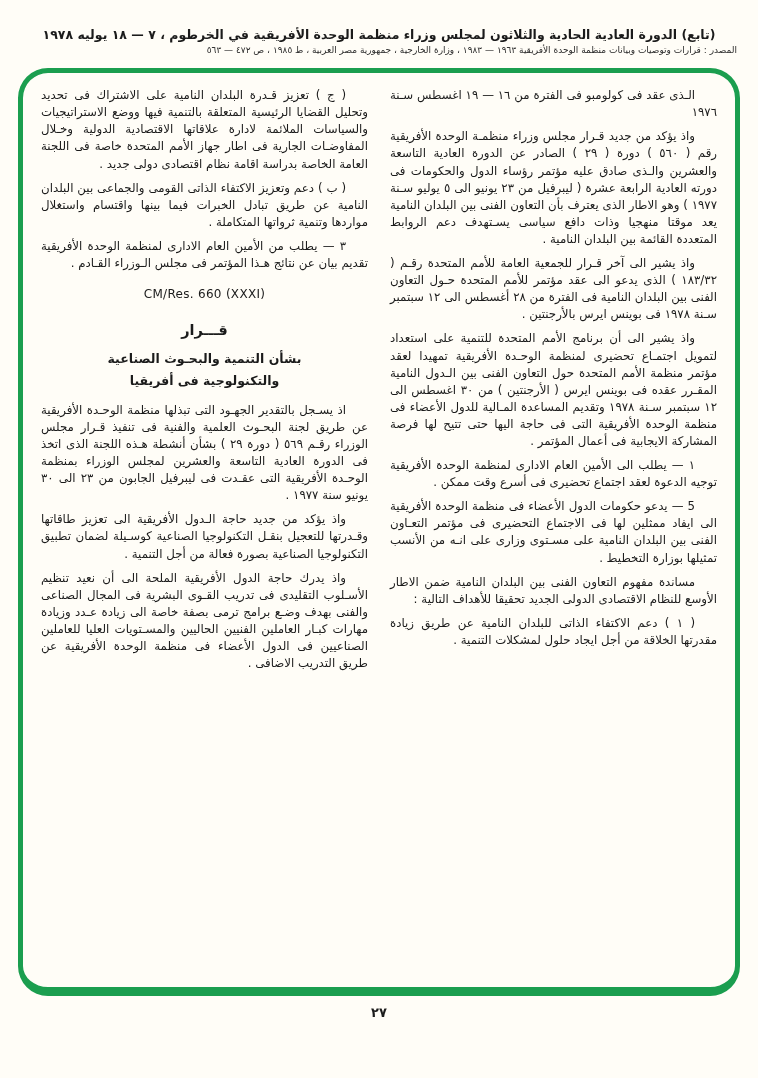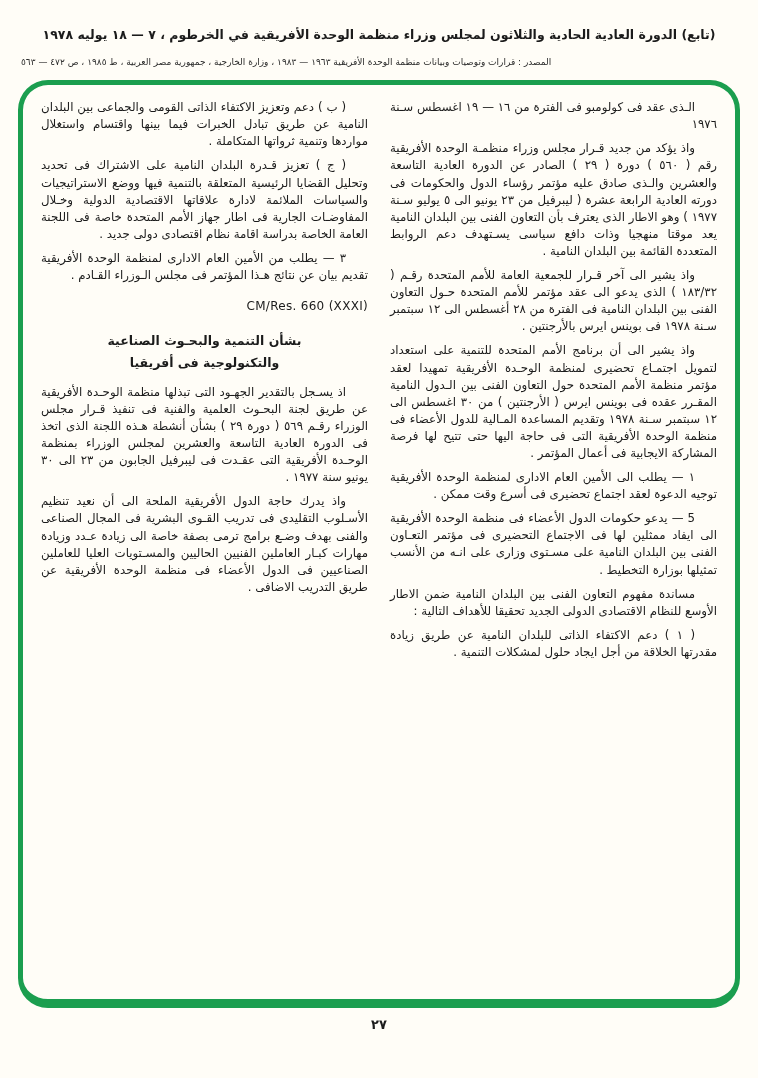--- a/index.html
+++ b/index.html
@@ -19,21 +19,21 @@
     width:758px;height:1078px;box-sizing:border-box;
     padding-top:26px;
     display:flex;flex-direction:column;align-items:center;
   }
   .hdr-title{
     font-weight:bold;font-size:12.5px;line-height:1.4;
     text-align:center;direction:rtl;width:706px;
   }
   .hdr-source{
     font-size:9px;line-height:1.3;
-    text-align:left;direction:rtl;width:716px;margin-top:13px;
+    text-align:right;direction:rtl;width:716px;margin-top:1px;
     color:#2a2a2a;
   }
   .frame{
     box-sizing:border-box;
     width:722px;height:928px;
     margin-top:12px;
     border:5px solid var(--green);
     border-bottom-width:9px;
     border-radius:30px;
     padding:14px 18px 10px;
@@ -42,21 +42,21 @@
   }
   .columns{
     display:flex;direction:rtl;gap:22px;height:100%;
   }
   .col{
     flex:1;direction:rtl;text-align:justify;
     font-size:11.8px;line-height:1.45;
   }
   .col p{margin:0 0 7px;text-indent:22px;}
   .res-ref{
-    direction:ltr;text-align:right;
+    direction:ltr;text-align:center;
     font-size:12px;letter-spacing:.3px;
     margin:14px 0 16px;
   }
   .decision-head{text-align:center;font-weight:bold;margin:2px 0 12px;}
   .decision-title{font-size:14.5px;margin-bottom:9px;}
   .decision-sub{font-size:12.5px;margin-bottom:4px;}
   .footer-num{
     font-size:13px;font-weight:bold;margin-top:9px;text-align:right;
   }
 </style>
@@ -76,32 +76,34 @@
         <p>واذ يؤكد من جديد قـرار مجلس وزراء منظمـة الوحدة الأفريقية رقم ( ٥٦٠ ) دورة ( ٢٩ ) الصادر عن الدورة العادية التاسعة والعشرين والـذى صادق عليه مؤتمر رؤساء الدول والحكومات فى دورته العادية الرابعة عشرة ( ليبرفيل من ٢٣ يونيو الى ٥ يوليو سـنة ١٩٧٧ ) وهو الاطار الذى يعترف بأن التعاون الفنى بين البلدان النامية يعد موقتا منهجيا وذات دافع سياسى يسـتهدف دعم الروابط المتعددة القائمة بين البلدان النامية .</p>
         <p>واذ يشير الى آخر قـرار للجمعية العامة للأمم المتحدة رقـم ( ١٨٣/٣٢ ) الذى يدعو الى عقد مؤتمر للأمم المتحدة حـول التعاون الفنى بين البلدان النامية فى الفترة من ٢٨ أغسطس الى ١٢ سبتمبر سـنة ١٩٧٨ فى بوينس ايرس بالأرجنتين .</p>
         <p>واذ يشير الى أن برنامج الأمم المتحدة للتنمية على استعداد لتمويل اجتمـاع تحضيرى لمنظمة الوحـدة الأفريقية تمهيدا لعقد مؤتمر منظمة الأمم المتحدة حول التعاون الفنى بين الـدول النامية المقـرر عقده فى بوينس ايرس ( الأرجنتين ) من ٣٠ اغسطس الى ١٢ سبتمبر سـنة ١٩٧٨ وتقديم المساعدة المـالية للدول الأعضاء فى منظمة الوحدة الأفريقية التى فى حاجة اليها حتى تتيح لها فرصة المشاركة الايجابية فى أعمال المؤتمر .</p>
         <p>١ — يطلب الى الأمين العام الادارى لمنظمة الوحدة الأفريقية توجيه الدعوة لعقد اجتماع تحضيرى فى أسرع وقت ممكن .</p>
         <p>5 — يدعو حكومات الدول الأعضاء فى منظمة الوحدة الأفريقية الى ايفاد ممثلين لها فى الاجتماع التحضيرى فى مؤتمر التعـاون الفنى بين البلدان النامية على مسـتوى وزارى على انـه من الأنسب تمثيلها بوزارة التخطيط .</p>
         <p>مساندة مفهوم التعاون الفنى بين البلدان النامية ضمن الاطار الأوسع للنظام الاقتصادى الدولى الجديد تحقيقا للأهداف التالية :</p>
         <p>( ١ ) دعم الاكتفاء الذاتى للبلدان النامية عن طريق زيادة مقدرتها الخلاقة من أجل ايجاد حلول لمشكلات التنمية .</p>
       </section>
 
       <section class="col">
+        <p>( ج ) تعزيز قـدرة البلدان النامية على الاشتراك فى تحديد وتحليل القضايا الرئيسية المتعلقة بالتنمية فيها ووضع الاستراتيجيات والسياسات الملائمة لادارة علاقاتها الاقتصادية الدولية وخـلال المفاوضـات الجارية فى اطار جهاز الأمم المتحدة خاصة فى اللجنة العامة الخاصة بدراسة اقامة نظام اقتصادى دولى جديد .</p>
         <p>( ب ) دعم وتعزيز الاكتفاء الذاتى القومى والجماعى بين البلدان النامية عن طريق تبادل الخبرات فيما بينها واقتسام واستغلال مواردها وتنمية ثرواتها المتكاملة .</p>
-        <p>( ج ) تعزيز قـدرة البلدان النامية على الاشتراك فى تحديد وتحليل القضايا الرئيسية المتعلقة بالتنمية فيها ووضع الاستراتيجيات والسياسات الملائمة لادارة علاقاتها الاقتصادية الدولية وخـلال المفاوضـات الجارية فى اطار جهاز الأمم المتحدة خاصة فى اللجنة العامة الخاصة بدراسة اقامة نظام اقتصادى دولى جديد .</p>
         <p>٣ — يطلب من الأمين العام الادارى لمنظمة الوحدة الأفريقية تقديم بيان عن نتائج هـذا المؤتمر فى مجلس الـوزراء القـادم .</p>
 
         <div class="res-ref">CM/Res. 660 (XXXI)</div>
 
         <div class="decision-head">
+          <div class="decision-title">قـــرار</div>
           <div class="decision-sub">بشأن التنمية والبحـوث الصناعية</div>
           <div class="decision-sub">والتكنولوجية فى أفريقيا</div>
         </div>
 
         <p>اذ يسـجل بالتقدير الجهـود التى تبذلها منظمة الوحـدة الأفريقية عن طريق لجنة البحـوث العلمية والفنية فى تنفيذ قـرار مجلس الوزراء رقـم ٥٦٩ ( دورة ٢٩ ) بشأن أنشطة هـذه اللجنة الذى اتخذ فى الدورة العادية التاسعة والعشرين لمجلس الوزراء بمنظمة الوحـدة الأفريقية التى عقـدت فى ليبرفيل الجابون من ٢٣ الى ٣٠ يونيو سنة ١٩٧٧ .</p>
+        <p>واذ يؤكد من جديد حاجة الـدول الأفريقية الى تعزيز طاقاتها وقـدرتها للتعجيل بنقـل التكنولوجيا الصناعية كوسـيلة لضمان تطبيق التكنولوجيا الصناعية بصورة فعالة من أجل التنمية .</p>
         <p>واذ يدرك حاجة الدول الأفريقية الملحة الى أن نعيد تنظيم الأسـلوب التقليدى فى تدريب القـوى البشرية فى المجال الصناعى والفنى بهدف وضـع برامج ترمى بصفة خاصة الى زيادة عـدد وزيادة مهارات كبـار العاملين الفنيين الحاليين والمسـتويات العليا للعاملين الصناعيين فى الدول الأعضاء فى منظمة الوحدة الأفريقية عن طريق التدريب الاضافى .</p>
       </section>
 
     </div>
   </div>
 
   <div class="footer-num">٢٧</div>
 
 </div>
 

